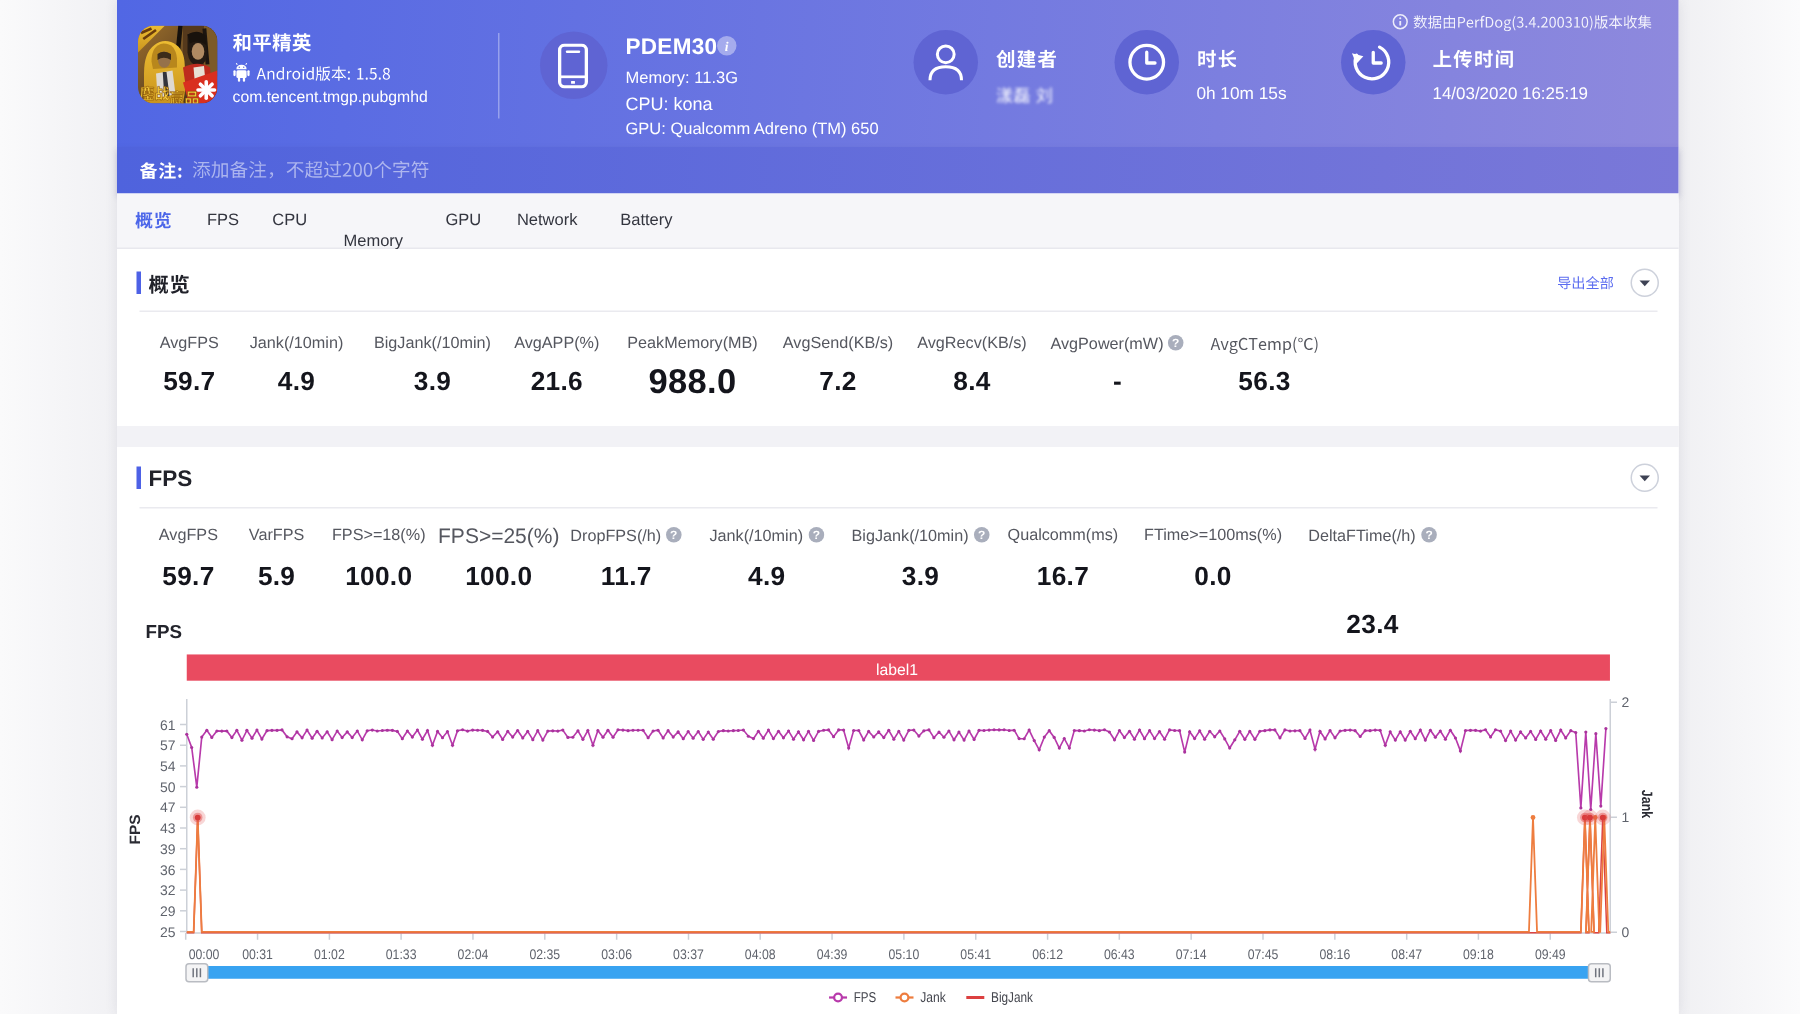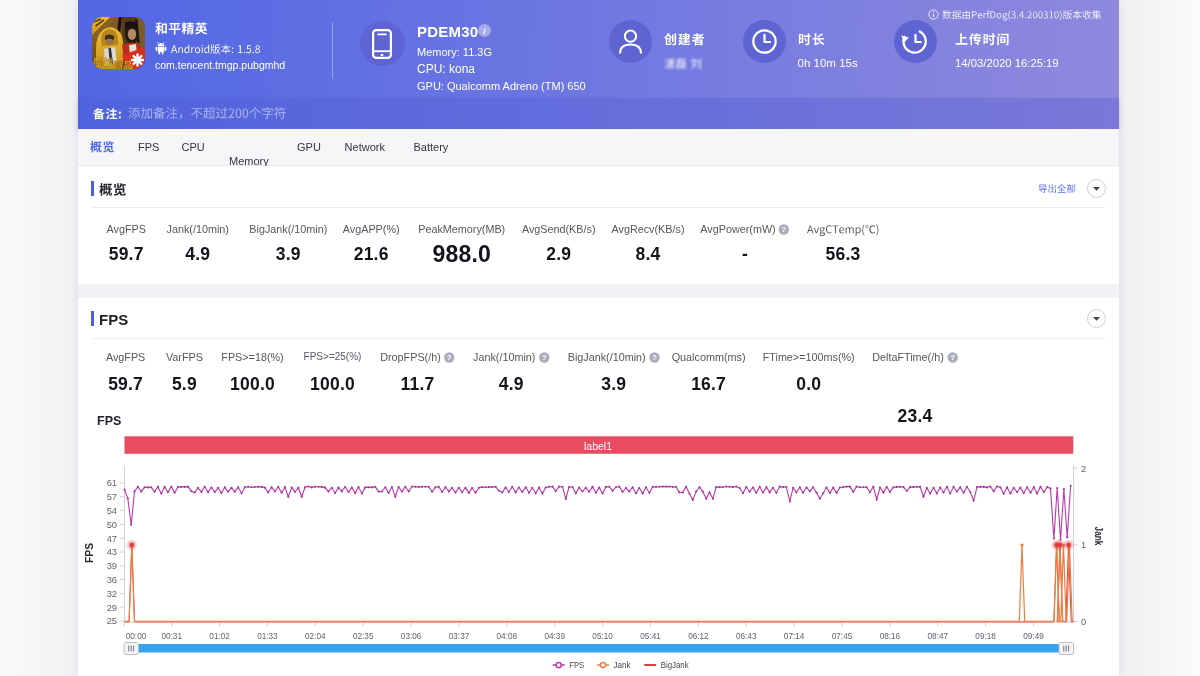--- a/index.html
+++ b/index.html
@@ -158,21 +158,21 @@
     <div style="position:absolute;left:48.2px;top:245.20px;font-size:17.5px;font-weight:bold;color:#14151c;white-space:nowrap;line-height:19px;transform:translateX(-50%);letter-spacing:0.2px;">59.7</div>
     <div style="position:absolute;left:119.7px;top:223.10px;font-size:10.8px;color:#55575f;white-space:nowrap;line-height:12px;transform:translateX(-50%);">Jank(/10min)</div>
     <div style="position:absolute;left:119.7px;top:245.20px;font-size:17.5px;font-weight:bold;color:#14151c;white-space:nowrap;line-height:19px;transform:translateX(-50%);letter-spacing:0.2px;">4.9</div>
     <div style="position:absolute;left:210.3px;top:223.10px;font-size:10.8px;color:#55575f;white-space:nowrap;line-height:12px;transform:translateX(-50%);">BigJank(/10min)</div>
     <div style="position:absolute;left:210.3px;top:245.20px;font-size:17.5px;font-weight:bold;color:#14151c;white-space:nowrap;line-height:19px;transform:translateX(-50%);letter-spacing:0.2px;">3.9</div>
     <div style="position:absolute;left:293.2px;top:223.10px;font-size:10.8px;color:#55575f;white-space:nowrap;line-height:12px;transform:translateX(-50%);">AvgAPP(%)</div>
     <div style="position:absolute;left:293.2px;top:245.20px;font-size:17.5px;font-weight:bold;color:#14151c;white-space:nowrap;line-height:19px;transform:translateX(-50%);letter-spacing:0.2px;text-align:right;">21.6</div>
     <div style="position:absolute;left:383.7px;top:223.10px;font-size:10.8px;color:#55575f;white-space:nowrap;line-height:12px;transform:translateX(-50%);">PeakMemory(MB)</div>
     <div style="position:absolute;left:383.7px;top:245.20px;font-size:23px;font-weight:bold;color:#14151c;white-space:nowrap;line-height:19px;transform:translateX(-50%);letter-spacing:0.2px;">988.0</div>
     <div style="position:absolute;left:480.7px;top:223.10px;font-size:10.8px;color:#55575f;white-space:nowrap;line-height:12px;transform:translateX(-50%);">AvgSend(KB/s)</div>
-    <div style="position:absolute;left:480.7px;top:245.20px;font-size:17.5px;font-weight:bold;color:#14151c;white-space:nowrap;line-height:19px;transform:translateX(-50%);letter-spacing:0.2px;">2.9</div>
+    <div style="position:absolute;left:480.7px;top:245.20px;font-size:17.5px;font-weight:bold;color:#14151c;white-space:nowrap;line-height:19px;transform:translateX(-50%);letter-spacing:0.2px;">7.2</div>
     <div style="position:absolute;left:570.0px;top:223.10px;font-size:10.8px;color:#55575f;white-space:nowrap;line-height:12px;transform:translateX(-50%);">AvgRecv(KB/s)</div>
     <div style="position:absolute;left:570.0px;top:245.20px;font-size:17.5px;font-weight:bold;color:#14151c;white-space:nowrap;line-height:19px;transform:translateX(-50%);letter-spacing:0.2px;">8.4</div>
     <div style="position:absolute;left:667.0px;top:223.10px;font-size:10.8px;color:#55575f;white-space:nowrap;line-height:12px;transform:translateX(-50%);">AvgPower(mW)<span style="display:inline-block;vertical-align:-1.5px;margin-left:3px;width:11px;height:11px;line-height:0;"><svg width="11" height="11" viewBox="0 0 11 11">
           <circle cx="5.5" cy="5.5" r="5.2" fill="#a9aebc"></circle>
           <text x="5.5" y="8.2" font-size="8" font-weight="bold" fill="#fff" text-anchor="middle" font-family="Liberation Sans,sans-serif">?</text>
         </svg></span></div>
     <div style="position:absolute;left:667.0px;top:245.20px;font-size:17.5px;font-weight:bold;color:#14151c;white-space:nowrap;line-height:19px;transform:translateX(-50%);letter-spacing:0.2px;">-</div>
     <div style="position:absolute;left:728.8px;top:223.7px;line-height:0;"><svg width="72.4" height="12.1" viewBox="0 -9.29 72.4 12.10" xmlns="http://www.w3.org/2000/svg">
         <path d="M0.0 0.0H1.0L1.8 -2.4H4.7L5.5 0.0H6.5L3.8 -7.9H2.7ZM2.1 -3.2 2.5 -4.4C2.7 -5.3 3.0 -6.2 3.2 -7.1H3.3C3.5 -6.2 3.8 -5.3 4.1 -4.4L4.5 -3.2Z M8.8 0.0H10.0L12.1 -5.9H11.1L10.0 -2.5C9.8 -2.0 9.6 -1.4 9.4 -0.8H9.4C9.2 -1.4 9.0 -2.0 8.8 -2.5L7.7 -5.9H6.7Z M15.2 2.7C17.0 2.7 18.1 1.8 18.1 0.7C18.1 -0.3 17.4 -0.7 16.1 -0.7H14.9C14.1 -0.7 13.9 -1.0 13.9 -1.4C13.9 -1.7 14.1 -1.9 14.3 -2.1C14.5 -1.9 14.9 -1.9 15.2 -1.9C16.4 -1.9 17.3 -2.6 17.3 -3.9C17.3 -4.4 17.1 -4.8 16.8 -5.1H18.0V-5.9H16.0C15.8 -6.0 15.5 -6.0 15.2 -6.0C14.0 -6.0 13.0 -5.2 13.0 -3.9C13.0 -3.2 13.3 -2.6 13.7 -2.3V-2.3C13.4 -2.1 13.1 -1.7 13.1 -1.2C13.1 -0.7 13.3 -0.4 13.6 -0.2V-0.2C13.1 0.1 12.7 0.6 12.7 1.1C12.7 2.1 13.7 2.7 15.2 2.7ZM15.2 -2.5C14.5 -2.5 13.9 -3.1 13.9 -3.9C13.9 -4.8 14.5 -5.3 15.2 -5.3C15.9 -5.3 16.4 -4.8 16.4 -3.9C16.4 -3.1 15.8 -2.5 15.2 -2.5ZM15.3 2.0C14.2 2.0 13.6 1.6 13.6 1.0C13.6 0.7 13.8 0.3 14.2 0.0C14.5 0.1 14.7 0.1 15.0 0.1H16.0C16.8 0.1 17.2 0.3 17.2 0.8C17.2 1.4 16.4 2.0 15.3 2.0Z M22.4 0.1C23.4 0.1 24.2 -0.3 24.8 -1.0L24.2 -1.6C23.7 -1.1 23.2 -0.7 22.4 -0.7C20.9 -0.7 19.9 -2.0 19.9 -4.0C19.9 -6.0 20.9 -7.2 22.4 -7.2C23.1 -7.2 23.6 -6.9 24.1 -6.4L24.6 -7.1C24.1 -7.6 23.4 -8.1 22.4 -8.1C20.4 -8.1 18.9 -6.5 18.9 -4.0C18.9 -1.4 20.4 0.1 22.4 0.1Z M27.9 0.0H28.9V-7.1H31.3V-7.9H25.5V-7.1H27.9Z M35.0 0.1C35.8 0.1 36.4 -0.1 36.9 -0.5L36.6 -1.1C36.1 -0.8 35.7 -0.6 35.1 -0.6C34.0 -0.6 33.2 -1.4 33.2 -2.7H37.1C37.2 -2.9 37.2 -3.0 37.2 -3.3C37.2 -4.9 36.3 -6.0 34.8 -6.0C33.5 -6.0 32.2 -4.8 32.2 -2.9C32.2 -1.0 33.4 0.1 35.0 0.1ZM33.2 -3.4C33.3 -4.6 34.0 -5.2 34.9 -5.2C35.8 -5.2 36.3 -4.6 36.3 -3.4Z M38.6 0.0H39.6V-4.3C40.1 -4.9 40.6 -5.2 41.1 -5.2C41.8 -5.2 42.2 -4.7 42.2 -3.6V0.0H43.2V-4.3C43.7 -4.9 44.2 -5.2 44.6 -5.2C45.4 -5.2 45.7 -4.7 45.7 -3.6V0.0H46.7V-3.7C46.7 -5.2 46.1 -6.0 44.9 -6.0C44.2 -6.0 43.6 -5.6 43.0 -4.9C42.8 -5.6 42.3 -6.0 41.4 -6.0C40.7 -6.0 40.1 -5.6 39.5 -5.0H39.5L39.4 -5.9H38.6Z M48.6 2.5H49.6V0.5L49.6 -0.5C50.1 -0.1 50.7 0.1 51.2 0.1C52.5 0.1 53.8 -1.0 53.8 -3.0C53.8 -4.8 52.9 -6.0 51.4 -6.0C50.7 -6.0 50.1 -5.6 49.6 -5.2H49.5L49.4 -5.9H48.6ZM51.0 -0.7C50.7 -0.7 50.1 -0.8 49.6 -1.3V-4.4C50.2 -4.9 50.7 -5.2 51.2 -5.2C52.3 -5.2 52.7 -4.3 52.7 -3.0C52.7 -1.6 52.0 -0.7 51.0 -0.7Z M56.9 2.1 57.5 1.8C56.6 0.3 56.1 -1.5 56.1 -3.4C56.1 -5.2 56.6 -7.0 57.5 -8.6L56.9 -8.8C55.9 -7.2 55.3 -5.5 55.3 -3.4C55.3 -1.2 55.9 0.5 56.9 2.1Z M60.0 -5.2C60.8 -5.2 61.5 -5.8 61.5 -6.7C61.5 -7.6 60.8 -8.2 60.0 -8.2C59.2 -8.2 58.5 -7.6 58.5 -6.7C58.5 -5.8 59.2 -5.2 60.0 -5.2ZM60.0 -5.7C59.5 -5.7 59.1 -6.1 59.1 -6.7C59.1 -7.3 59.5 -7.7 60.0 -7.7C60.5 -7.7 60.9 -7.3 60.9 -6.7C60.9 -6.1 60.5 -5.7 60.0 -5.7ZM65.9 0.1C66.9 0.1 67.7 -0.3 68.3 -1.0L67.7 -1.6C67.2 -1.1 66.7 -0.8 65.9 -0.8C64.4 -0.8 63.5 -2.0 63.5 -4.0C63.5 -5.9 64.5 -7.1 66.0 -7.1C66.6 -7.1 67.1 -6.9 67.6 -6.4L68.1 -7.1C67.7 -7.6 66.9 -8.0 66.0 -8.0C63.9 -8.0 62.4 -6.5 62.4 -3.9C62.4 -1.4 63.9 0.1 65.9 0.1Z M69.8 2.1C70.8 0.5 71.4 -1.2 71.4 -3.4C71.4 -5.5 70.8 -7.2 69.8 -8.8L69.2 -8.6C70.2 -7.0 70.6 -5.2 70.6 -3.4C70.6 -1.5 70.2 0.3 69.2 1.8Z" fill="#55575f"></path>
       </svg></div>
@@ -185,21 +185,21 @@
     <div style="position:absolute;left:1009.0px;top:309.0px;width:19px;height:19px;border-radius:50%;border:1px solid #cdd1db;background:#fff;line-height:0;"><svg width="17" height="17" viewBox="0 0 17 17">
         <polygon points="5,7 12,7 8.5,10.8" fill="#3e4254"></polygon>
       </svg></div>
     <div style="position:absolute;left:15px;top:337.5px;width:1012px;height:1px;background:#eaeaef;"></div>
     <div style="position:absolute;left:47.6px;top:351.10px;font-size:10.8px;color:#55575f;white-space:nowrap;line-height:12px;transform:translateX(-50%);">AvgFPS</div>
     <div style="position:absolute;left:47.6px;top:374.70px;font-size:17.5px;font-weight:bold;color:#14151c;white-space:nowrap;line-height:19px;transform:translateX(-50%);letter-spacing:0.2px;">59.7</div>
     <div style="position:absolute;left:106.4px;top:351.10px;font-size:10.8px;color:#55575f;white-space:nowrap;line-height:12px;transform:translateX(-50%);">VarFPS</div>
     <div style="position:absolute;left:106.4px;top:374.70px;font-size:17.5px;font-weight:bold;color:#14151c;white-space:nowrap;line-height:19px;transform:translateX(-50%);letter-spacing:0.2px;">5.9</div>
     <div style="position:absolute;left:174.5px;top:351.10px;font-size:10.8px;color:#55575f;white-space:nowrap;line-height:12px;transform:translateX(-50%);">FPS&gt;=18(%)</div>
     <div style="position:absolute;left:174.5px;top:374.70px;font-size:17.5px;font-weight:bold;color:#14151c;white-space:nowrap;line-height:19px;transform:translateX(-50%);letter-spacing:0.2px;">100.0</div>
-    <div style="position:absolute;left:254.5px;top:351.10px;font-size:10px;color:#55575f;white-space:nowrap;line-height:12px;transform:translateX(-50%);">FPS&gt;=25(%)</div>
+    <div style="position:absolute;left:254.5px;top:351.10px;font-size:14px;color:#55575f;white-space:nowrap;line-height:12px;transform:translateX(-50%);">FPS&gt;=25(%)</div>
     <div style="position:absolute;left:254.5px;top:374.70px;font-size:17.5px;font-weight:bold;color:#14151c;white-space:nowrap;line-height:19px;transform:translateX(-50%);letter-spacing:0.2px;">100.0</div>
     <div style="position:absolute;left:339.5px;top:351.10px;font-size:10.8px;color:#55575f;white-space:nowrap;line-height:12px;transform:translateX(-50%);">DropFPS(/h)<span style="display:inline-block;vertical-align:-1.5px;margin-left:3px;width:11px;height:11px;line-height:0;"><svg width="11" height="11" viewBox="0 0 11 11">
           <circle cx="5.5" cy="5.5" r="5.2" fill="#a9aebc"></circle>
           <text x="5.5" y="8.2" font-size="8" font-weight="bold" fill="#fff" text-anchor="middle" font-family="Liberation Sans,sans-serif">?</text>
         </svg></span></div>
     <div style="position:absolute;left:339.5px;top:374.70px;font-size:17.5px;font-weight:bold;color:#14151c;white-space:nowrap;line-height:19px;transform:translateX(-50%);letter-spacing:0.2px;">11.7</div>
     <div style="position:absolute;left:433.2px;top:351.10px;font-size:10.8px;color:#55575f;white-space:nowrap;line-height:12px;transform:translateX(-50%);">Jank(/10min)<span style="display:inline-block;vertical-align:-1.5px;margin-left:3px;width:11px;height:11px;line-height:0;"><svg width="11" height="11" viewBox="0 0 11 11">
           <circle cx="5.5" cy="5.5" r="5.2" fill="#a9aebc"></circle>
           <text x="5.5" y="8.2" font-size="8" font-weight="bold" fill="#fff" text-anchor="middle" font-family="Liberation Sans,sans-serif">?</text>
         </svg></span></div>

